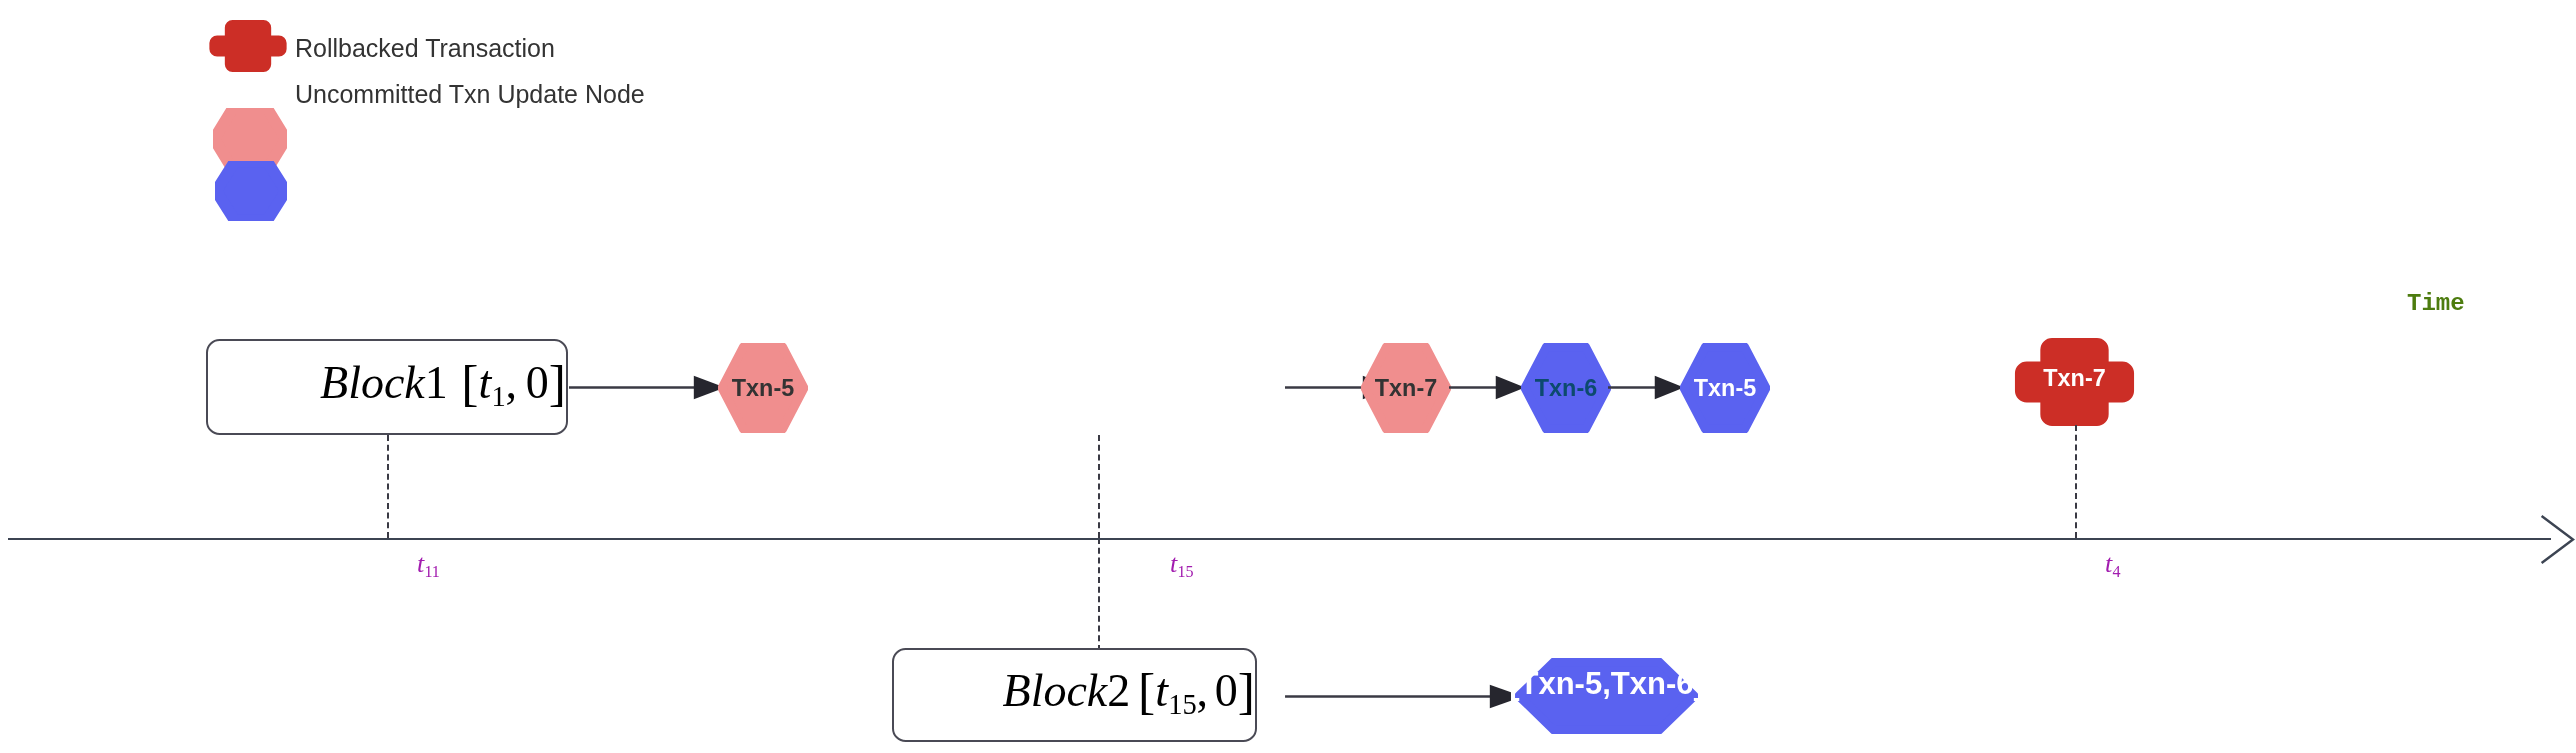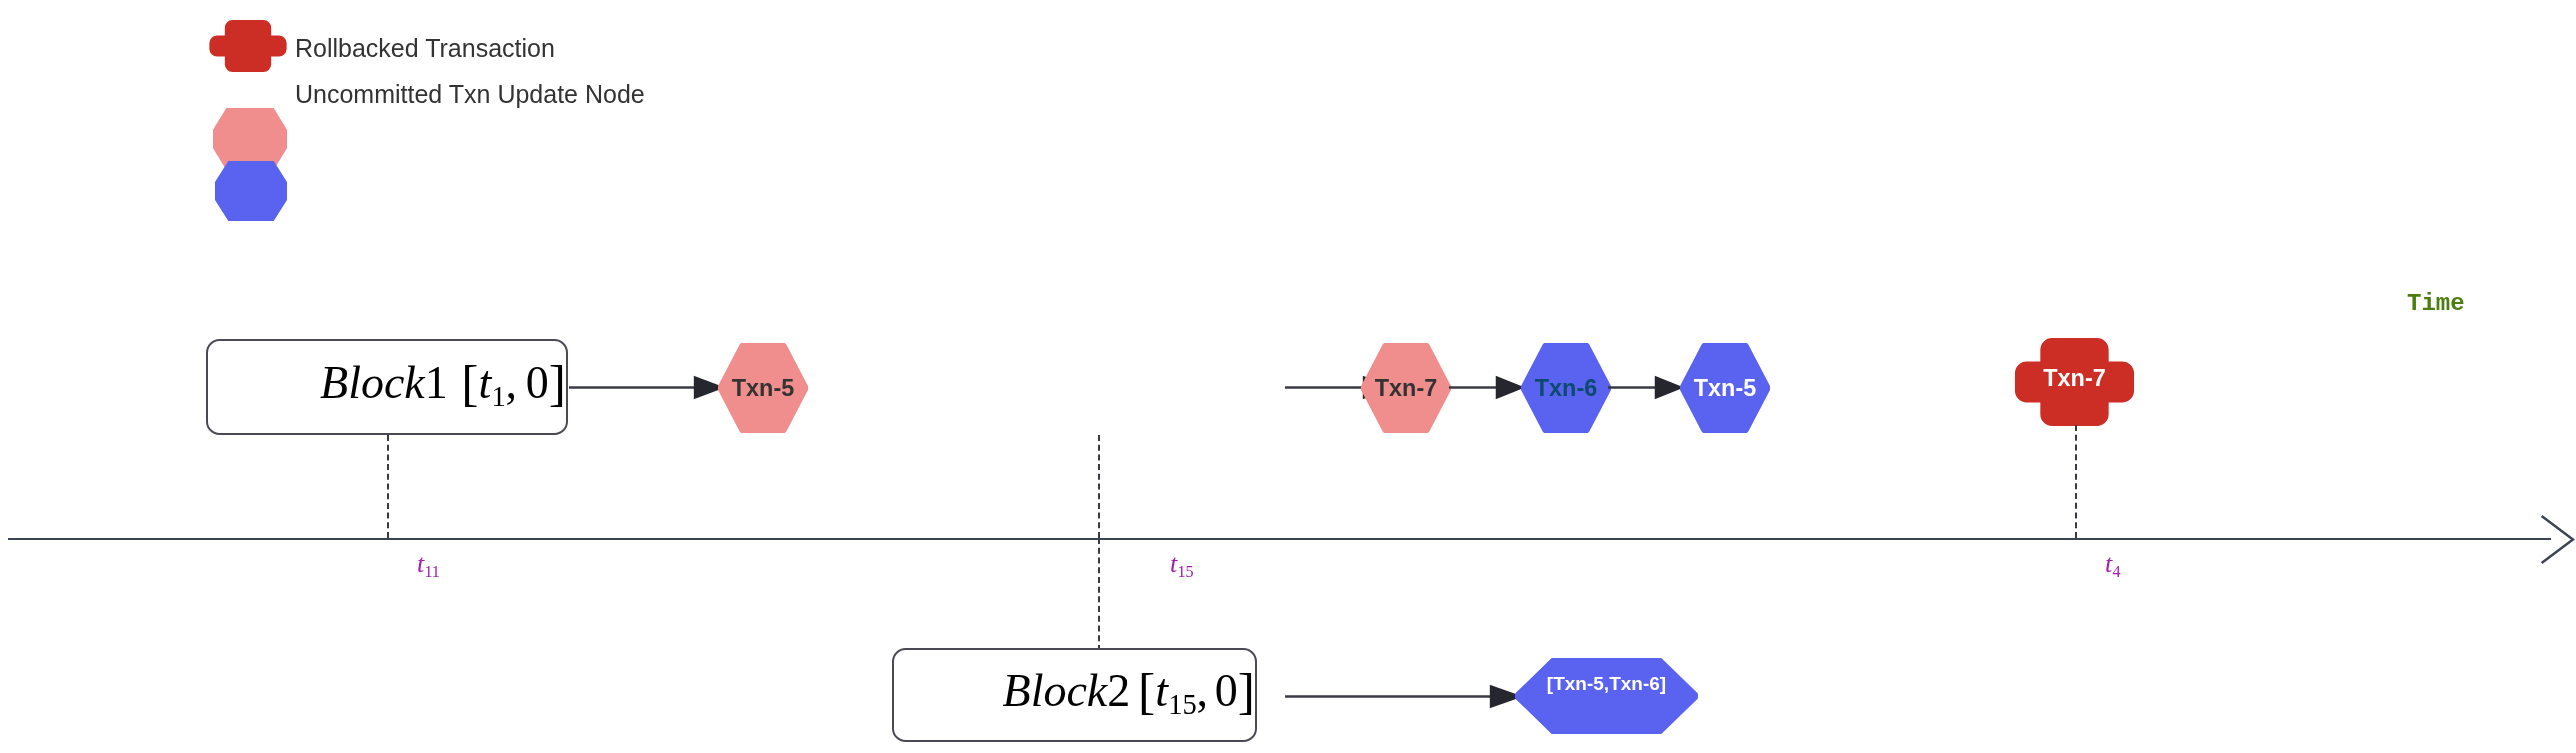--- a/index.html
+++ b/index.html
@@ -229,21 +229,21 @@
     <div class="block-text" style="font-size:46px; top:12.7px;">
       <span>Block</span><span class="up">2</span><span style="display:inline-block;width:7.8px;"></span><span class="brk">[</span><span>t</span><span class="sub">15</span><span class="up">,</span><span style="display:inline-block;width:6.8px;"></span><span class="up">0</span><span class="brk">]</span>
     </div>
   </div>
 
   <svg class="abs" style="left:1285px; top:677px; width:238px; height:39px;" viewBox="0 0 244 40" width="238" height="39">
     <line x1="0" y1="20" x2="212" y2="20" stroke="#3a3a44" stroke-width="2.5"></line>
     <polygon points="210,8 244,20 210,32" fill="#26262e"></polygon>
   </svg>
 
-  <div class="node" style="left:1515px; top:658px; width:183px; height:52px; font-size:19px;">
+  <div class="node" style="left:1515px; top:658px; width:183px; height:52px; font-size:31px;">
     <svg width="183" height="76" viewBox="0 0 188 78">
       <path d="M40 4 H148 L184 39 L148 74 H40 L4 39 Z" fill="#5a62f0" stroke="#5a62f0" stroke-width="9" stroke-linejoin="round"></path>
     </svg>
     <span class="cap" style="color:#ffffff;">[Txn-5,Txn-6]</span>
   </div>
 
 </div>
 
 
 </body></html>

